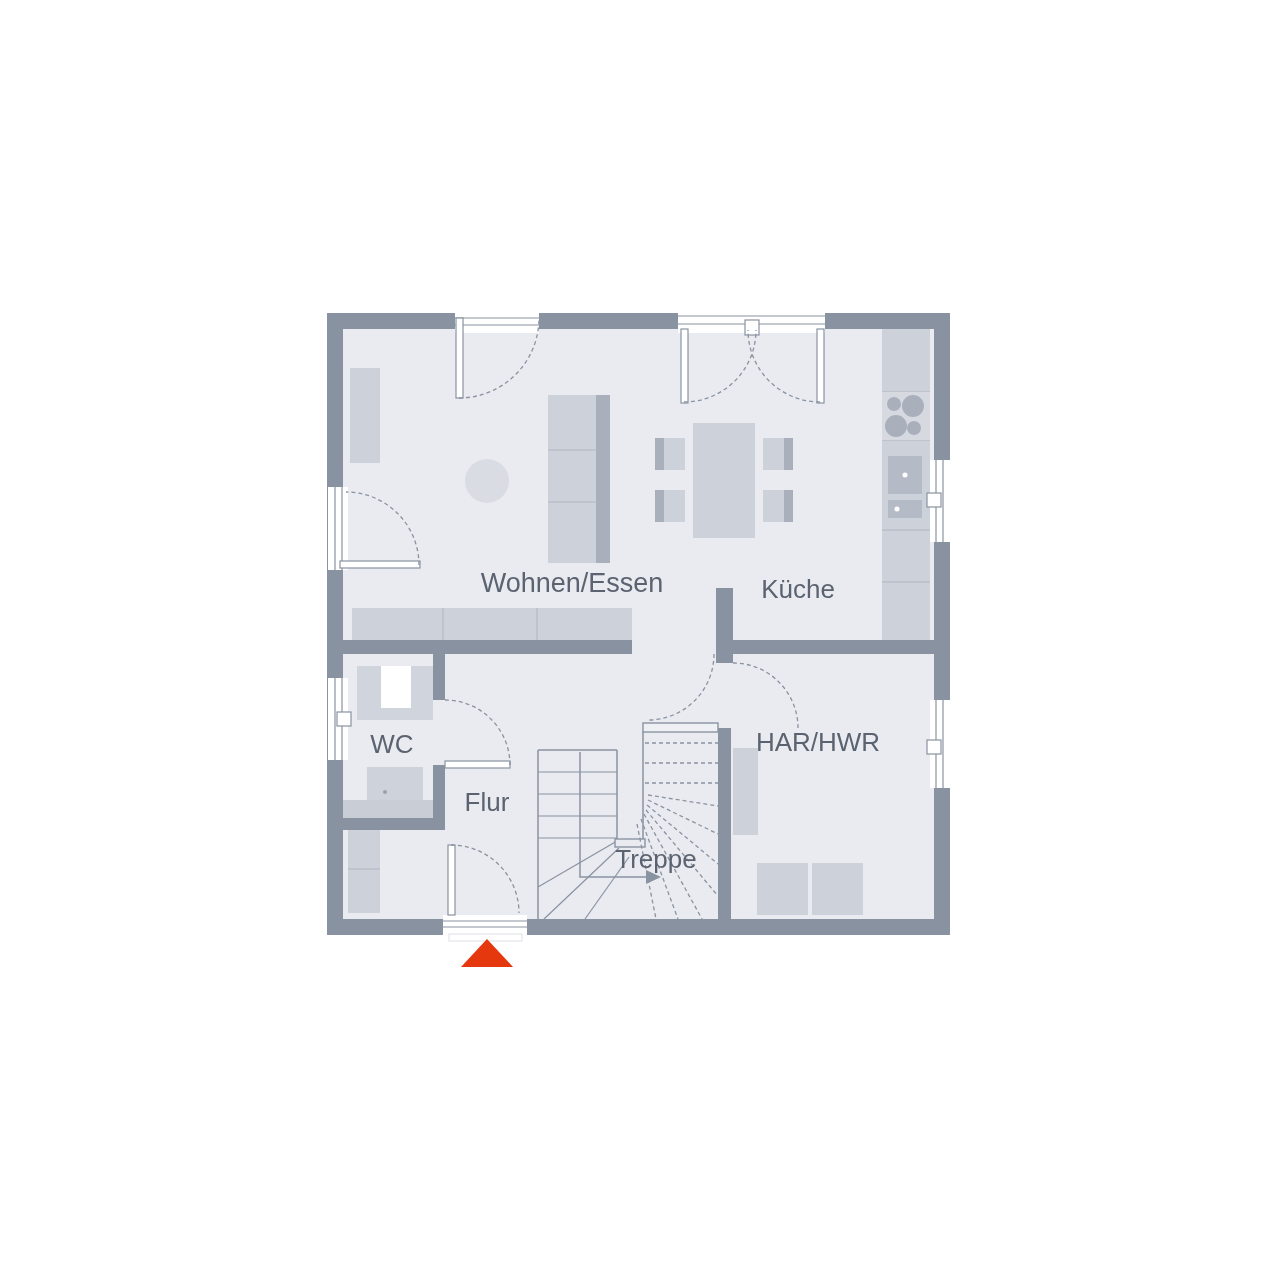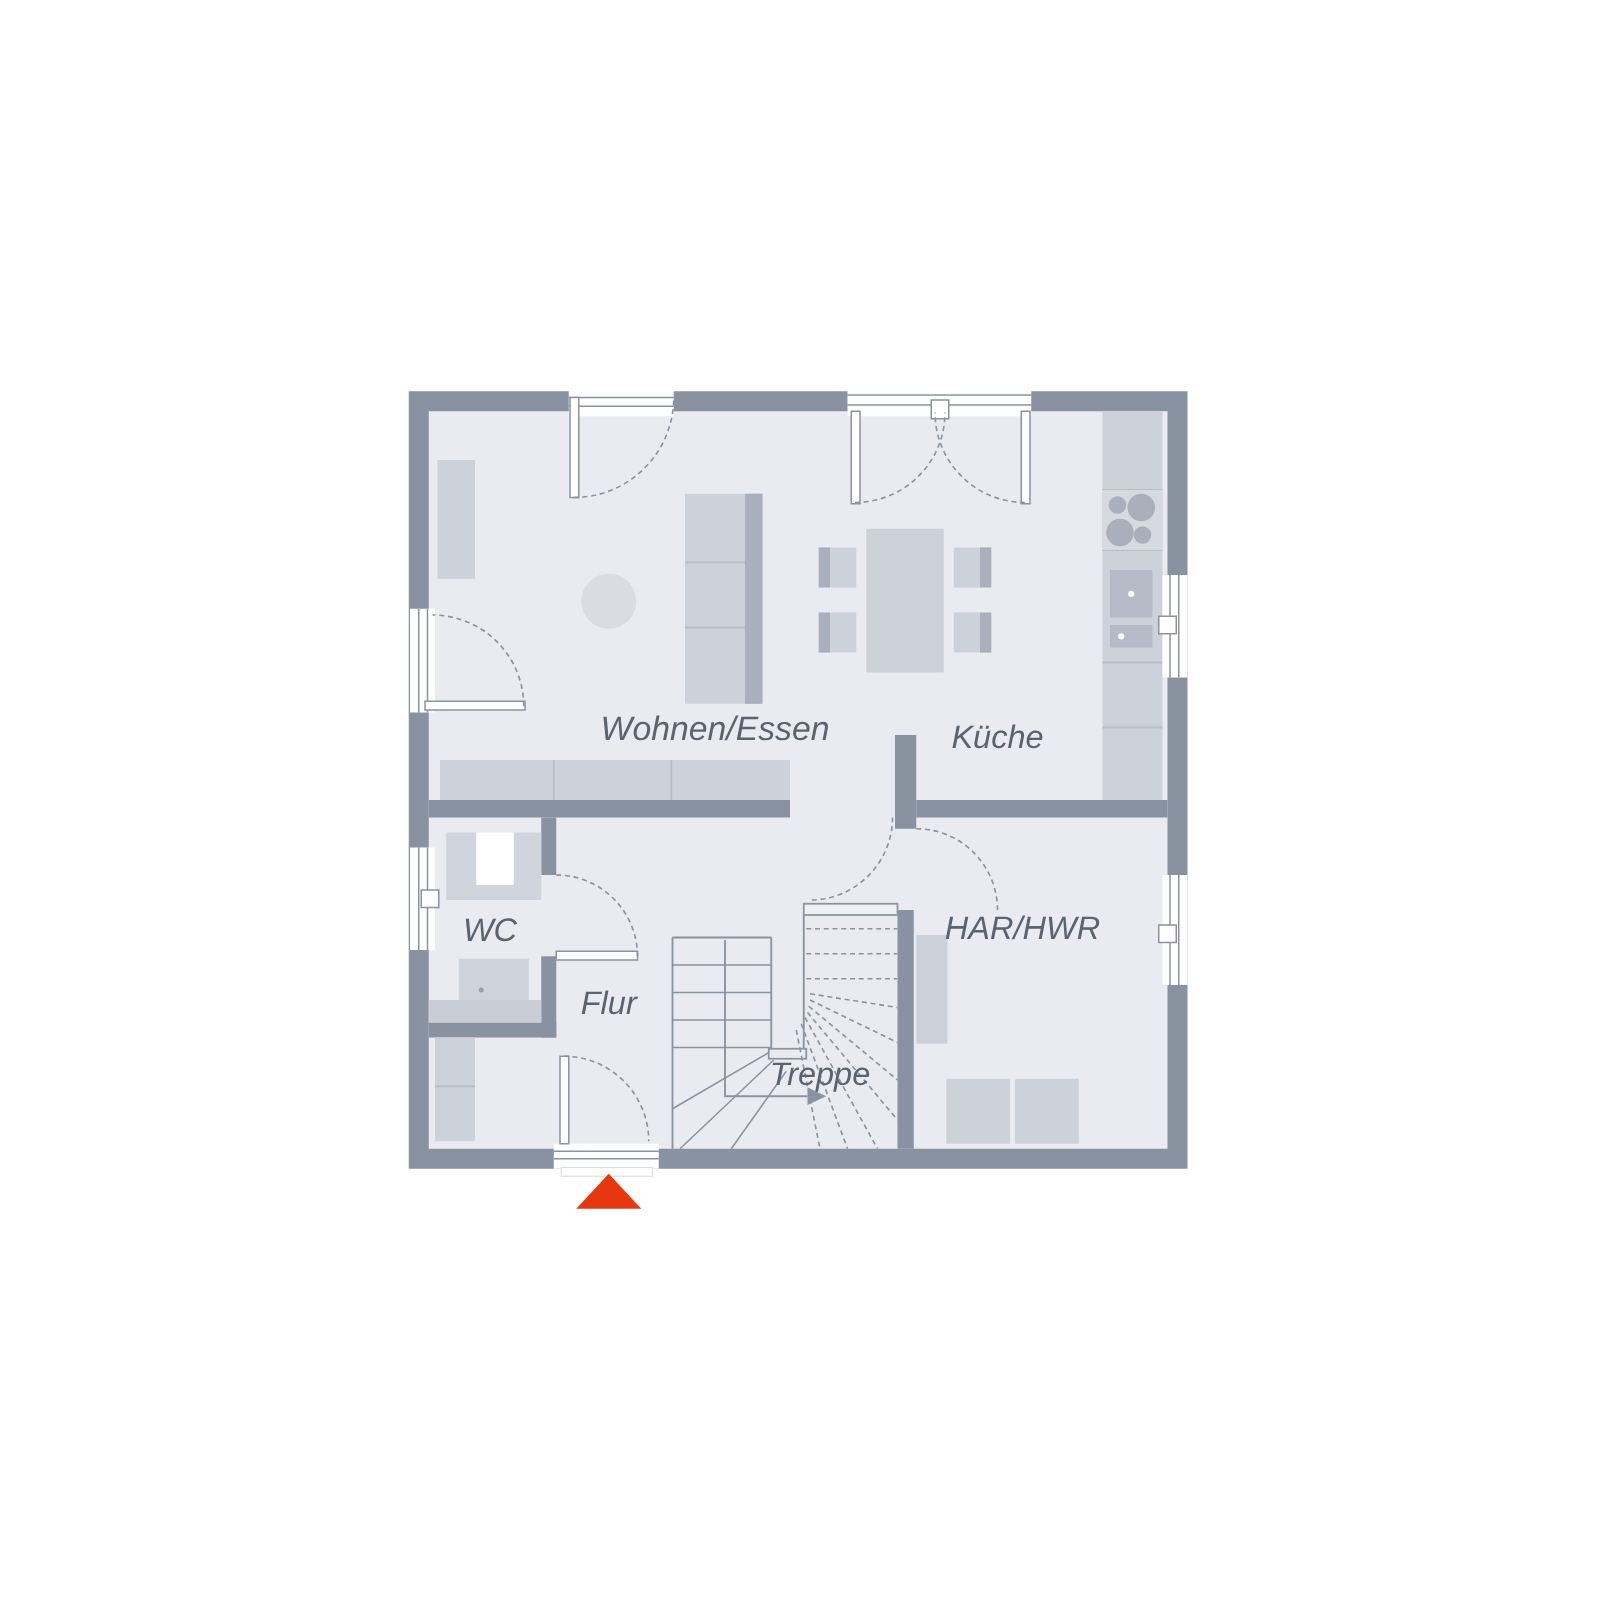--- a/index.html
+++ b/index.html
@@ -1,16 +1,16 @@
 <!DOCTYPE html>
 <html><head>
 <meta charset="utf-8">
 <style>
   html,body{margin:0;padding:0;background:#ffffff;}
-  .stage{width:1120px;height:1280px;position:relative;background:#ffffff;font-style:italic;}
+  .stage{width:1120px;height:1280px;position:relative;background:#ffffff;}
   svg{display:block;}
   .wall{fill:#8892a0;}
   .floor{fill:#e9ebf1;}
   .white{fill:#ffffff;}
   .furn{fill:#cdd1d9;}
   .furn-d{fill:#a9b0bc;}
   .furn-l{fill:#d6dae0;}
   .fix{fill:#b5bbc6;}
   .ln{stroke:#8a93a1;stroke-width:1.5;fill:none;}
   .lnw{stroke:#8a93a1;stroke-width:1.2;fill:none;}

